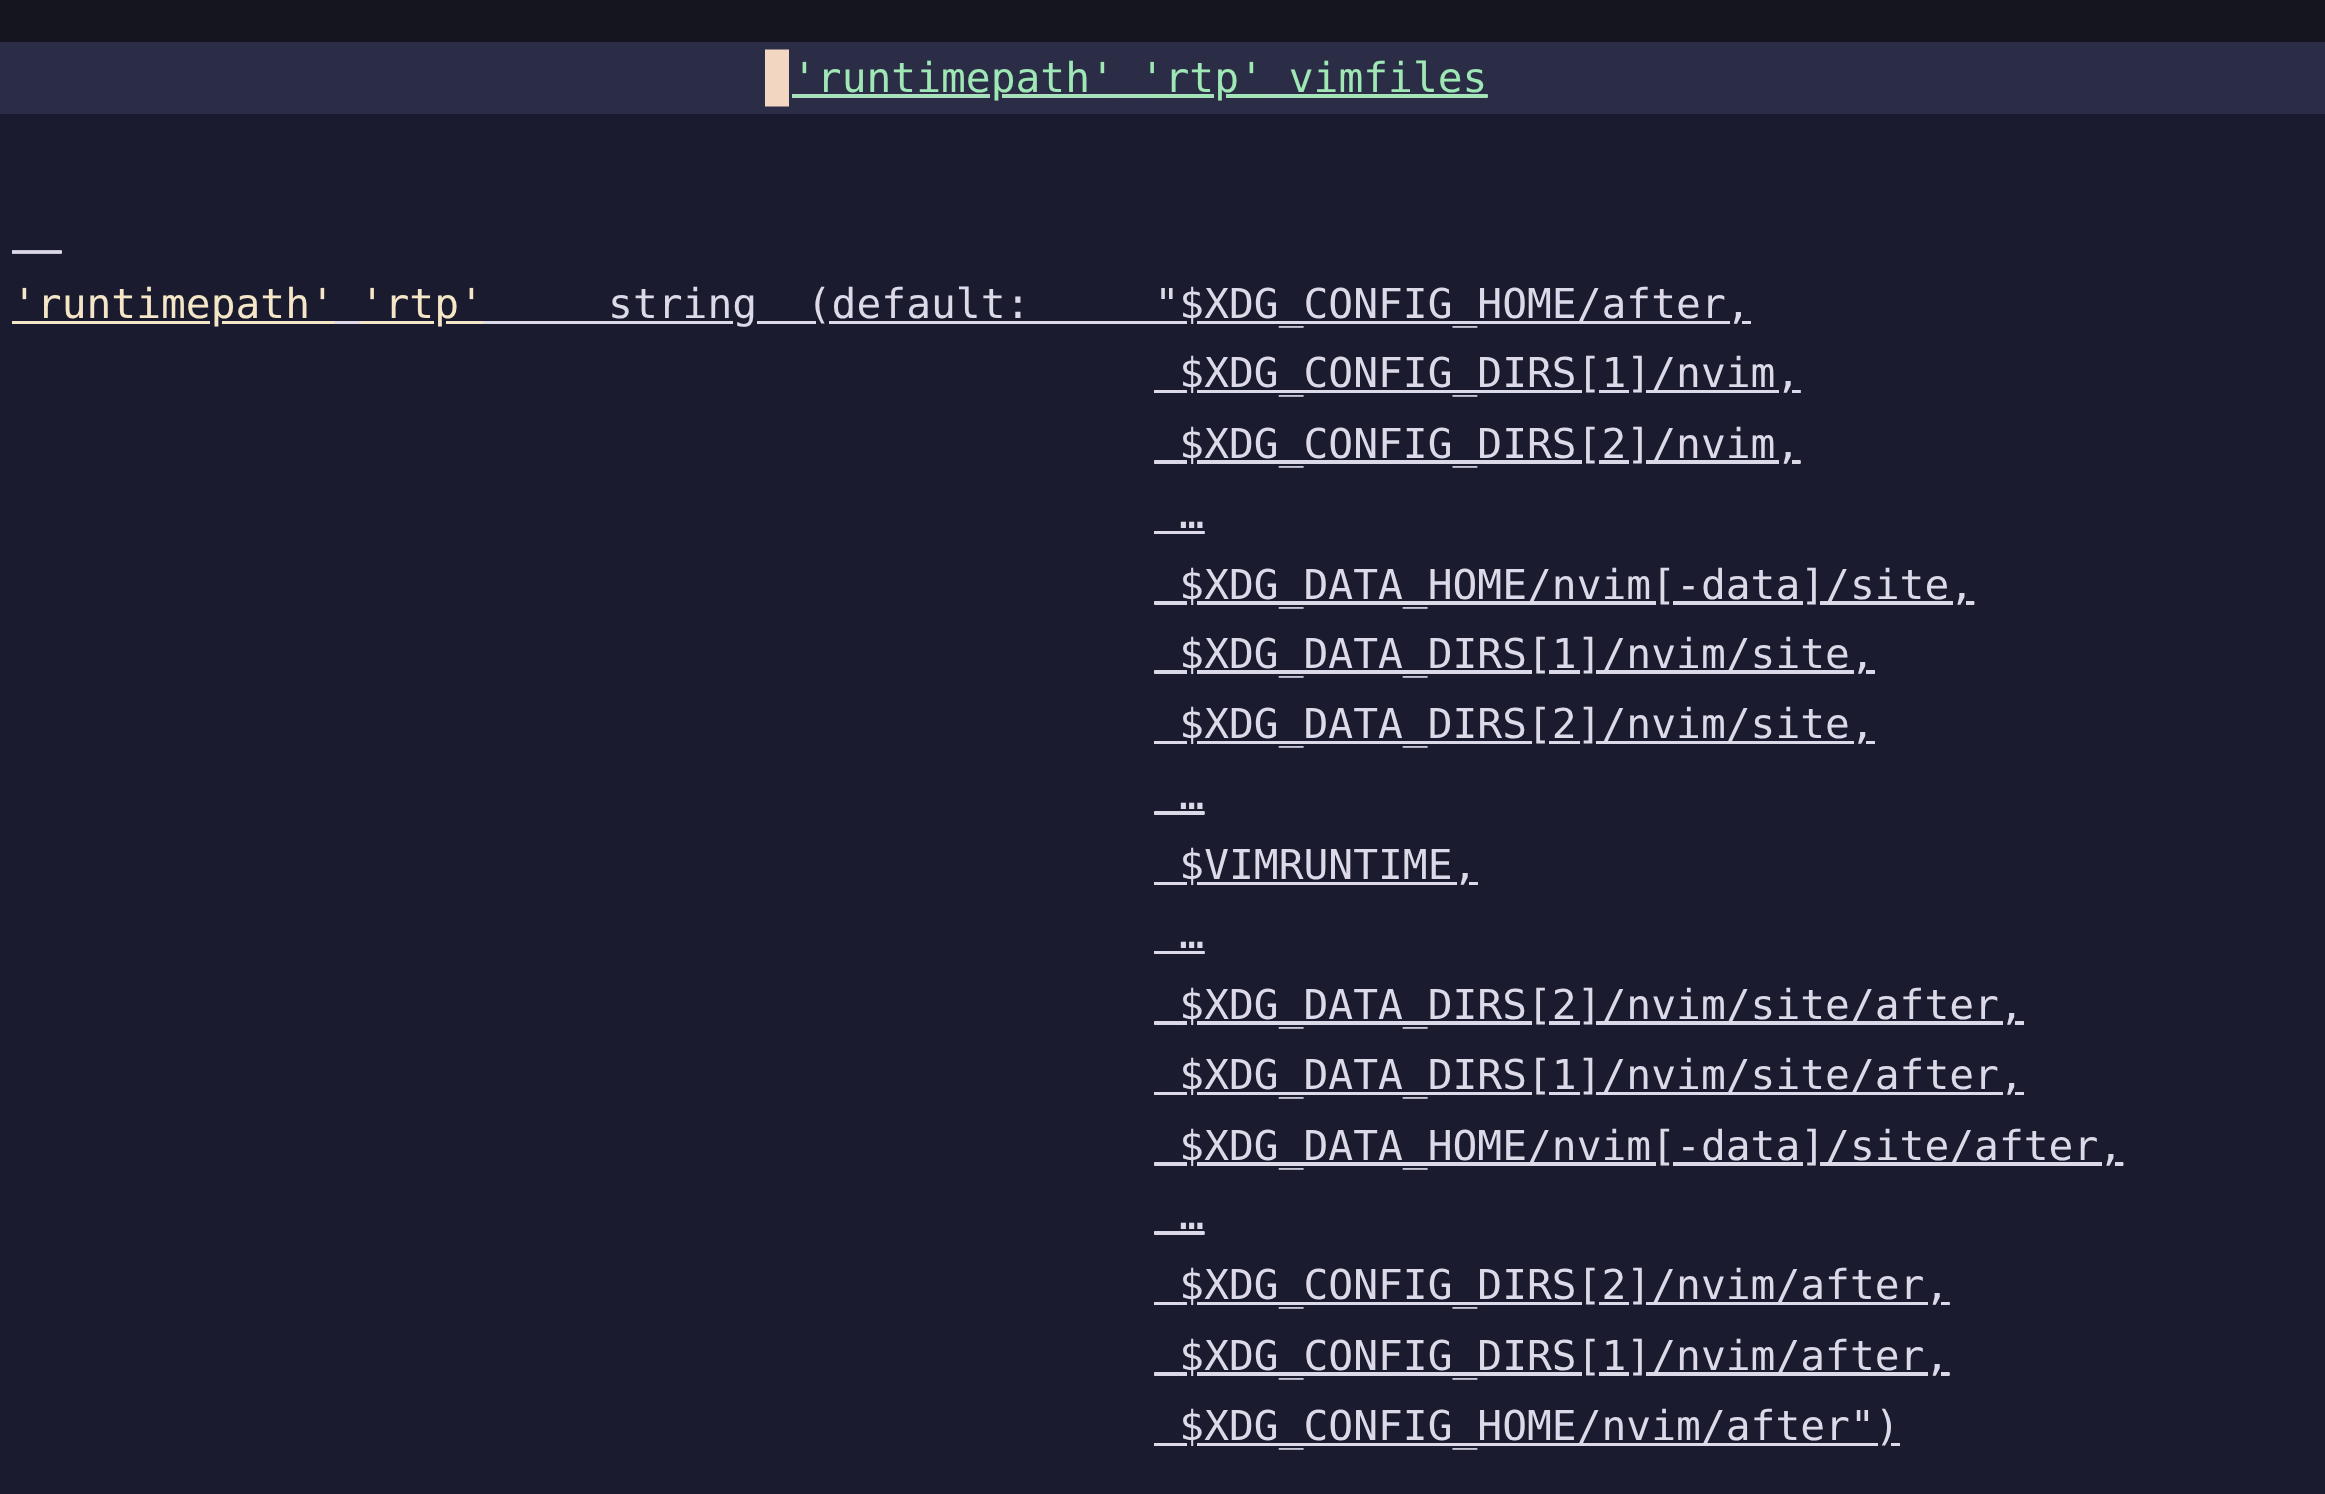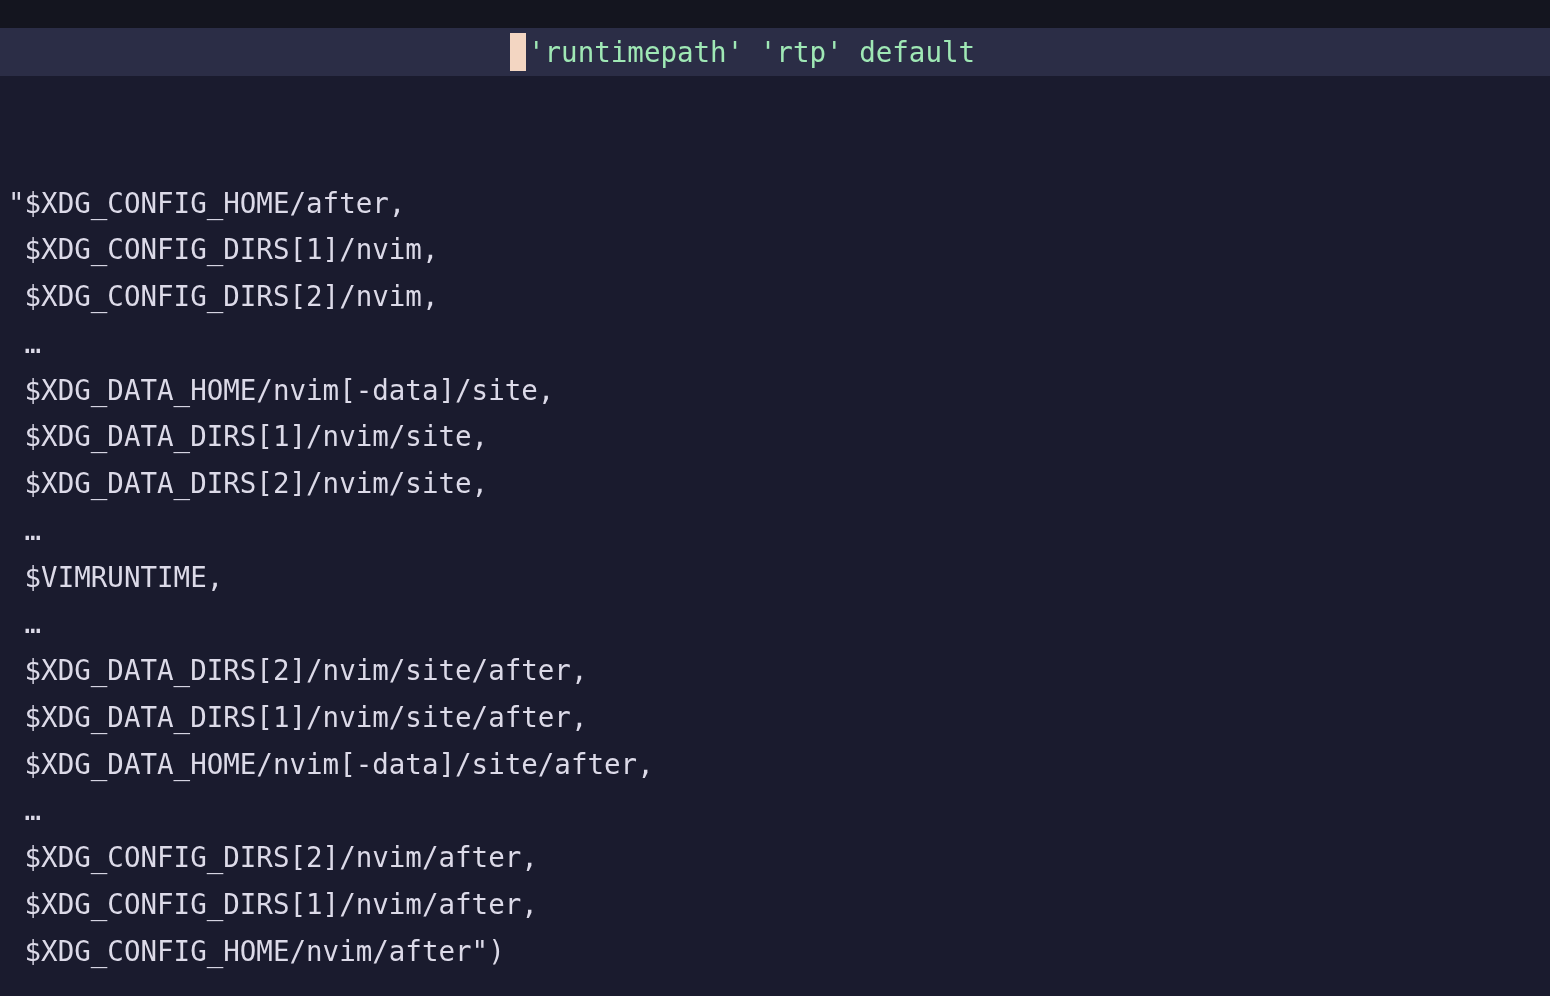--- a/index.html
+++ b/index.html
@@ -1,15 +1,15 @@
 <!DOCTYPE html>
 <html><head>
 <meta charset="utf-8">
 <style>
-  * { margin: 0; padding: 0; box-sizing: border-box; }
+  * { margin: 0; padding: 0; box-sizing: border-box; text-decoration: underline; }
   html, body {
     width: 1550px;
     height: 996px;
     background: #1a1b2e;
     font-family: "SF Mono", ui-monospace, Menlo, Consolas, monospace;
     font-size: 27.5px;
     line-height: 1.7;
     color: #dcdae8;
     overflow: hidden;
     font-weight: 500;
@@ -60,21 +60,21 @@
 </style>
 </head>
 <body>
 
 <div class="topbar"></div>
 
 <div class="tagline">
   <span class="cursor"></span>
   <span class="tag">'runtimepath'</span>
   <span class="tag">&nbsp;<span>'rtp'</span></span>
-  <span class="tag">&nbsp;<span>default</span></span>
+  <span class="tag">&nbsp;<span>vimfiles</span></span>
 </div>
 
 <div class="content">
   <div class="row">
-    <span class="col-values"><span>"</span><span>$XDG_CONFIG_HOME/after,</span>
+    <span class="col-left"><span class="opt">'runtimepath'</span> <span class="opt">'rtp'</span>     <span>string</span>  <span>(default:</span>     </span><span class="col-values"><span>"</span><span>$XDG_CONFIG_HOME/after,</span>
 <span class="value-line"> <span>$XDG_CONFIG_DIRS[1]/nvim,</span></span><span class="value-line"> <span>$XDG_CONFIG_DIRS[2]/nvim,</span></span><span class="value-line"> <span>…</span></span><span class="value-line"> <span>$XDG_DATA_HOME/nvim[-data]/site,</span></span><span class="value-line"> <span>$XDG_DATA_DIRS[1]/nvim/site,</span></span><span class="value-line"> <span>$XDG_DATA_DIRS[2]/nvim/site,</span></span><span class="value-line"> <span>…</span></span><span class="value-line"> <span>$VIMRUNTIME,</span></span><span class="value-line"> <span>…</span></span><span class="value-line"> <span>$XDG_DATA_DIRS[2]/nvim/site/after,</span></span><span class="value-line"> <span>$XDG_DATA_DIRS[1]/nvim/site/after,</span></span><span class="value-line"> <span>$XDG_DATA_HOME/nvim[-data]/site/after,</span></span><span class="value-line"> <span>…</span></span><span class="value-line"> <span>$XDG_CONFIG_DIRS[2]/nvim/after,</span></span><span class="value-line"> <span>$XDG_CONFIG_DIRS[1]/nvim/after,</span></span><span class="value-line"> <span>$XDG_CONFIG_HOME/nvim/after")</span></span></span>
   </div>
 </div>
 
 </body></html>

